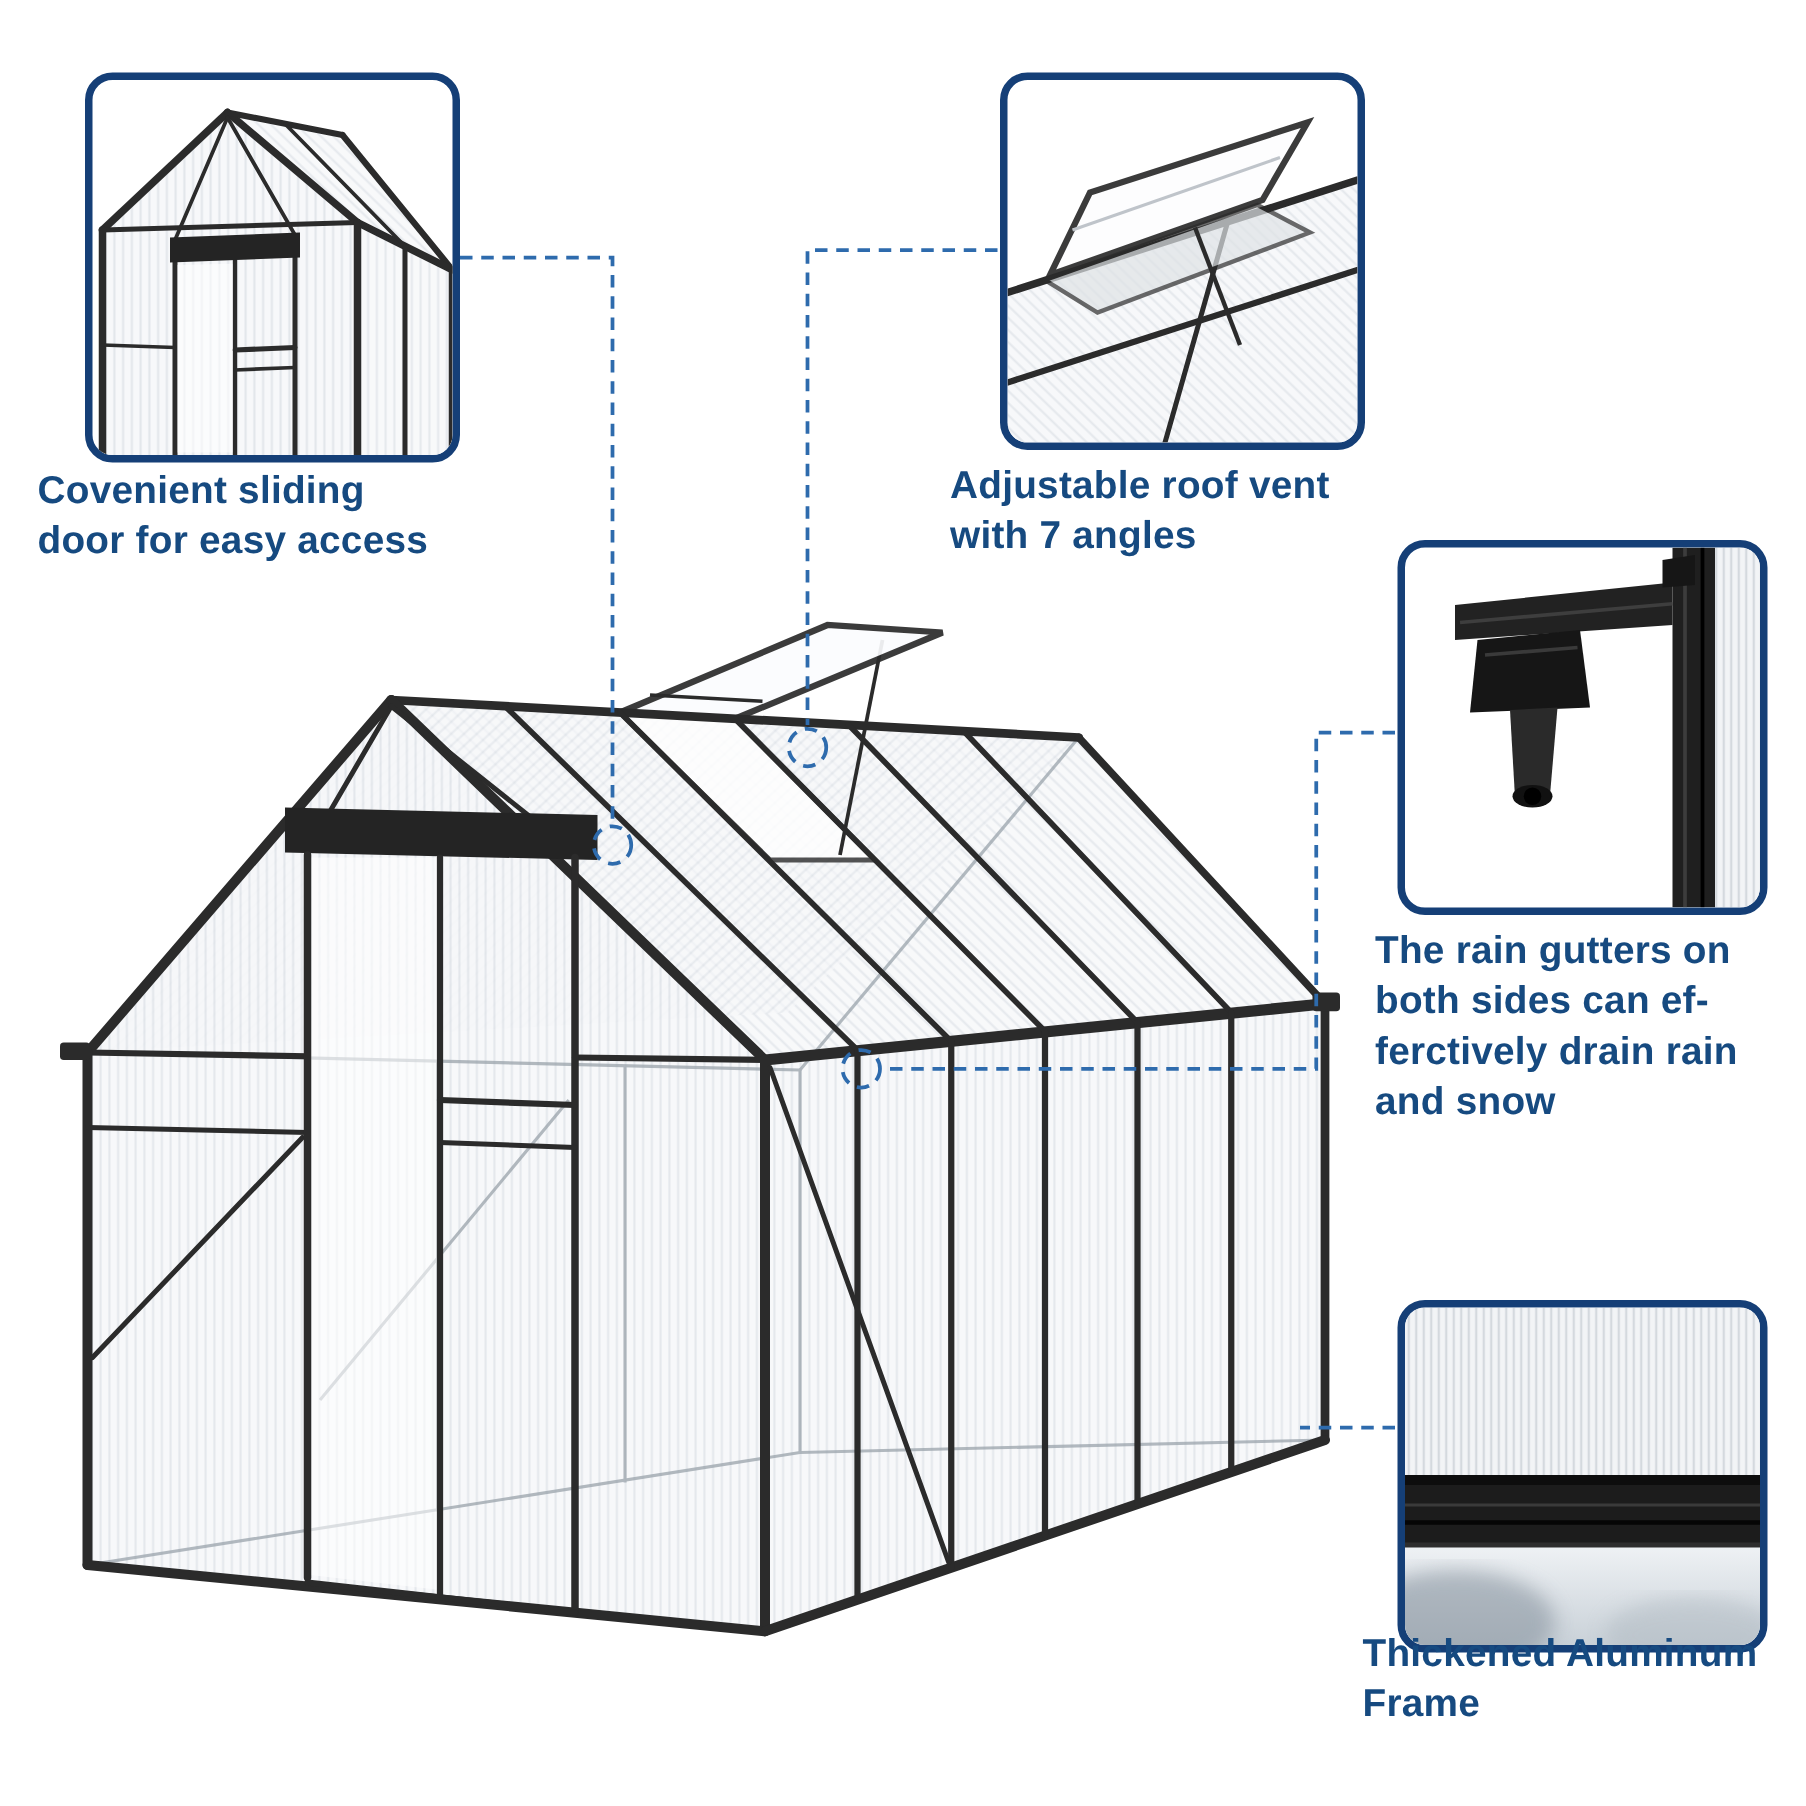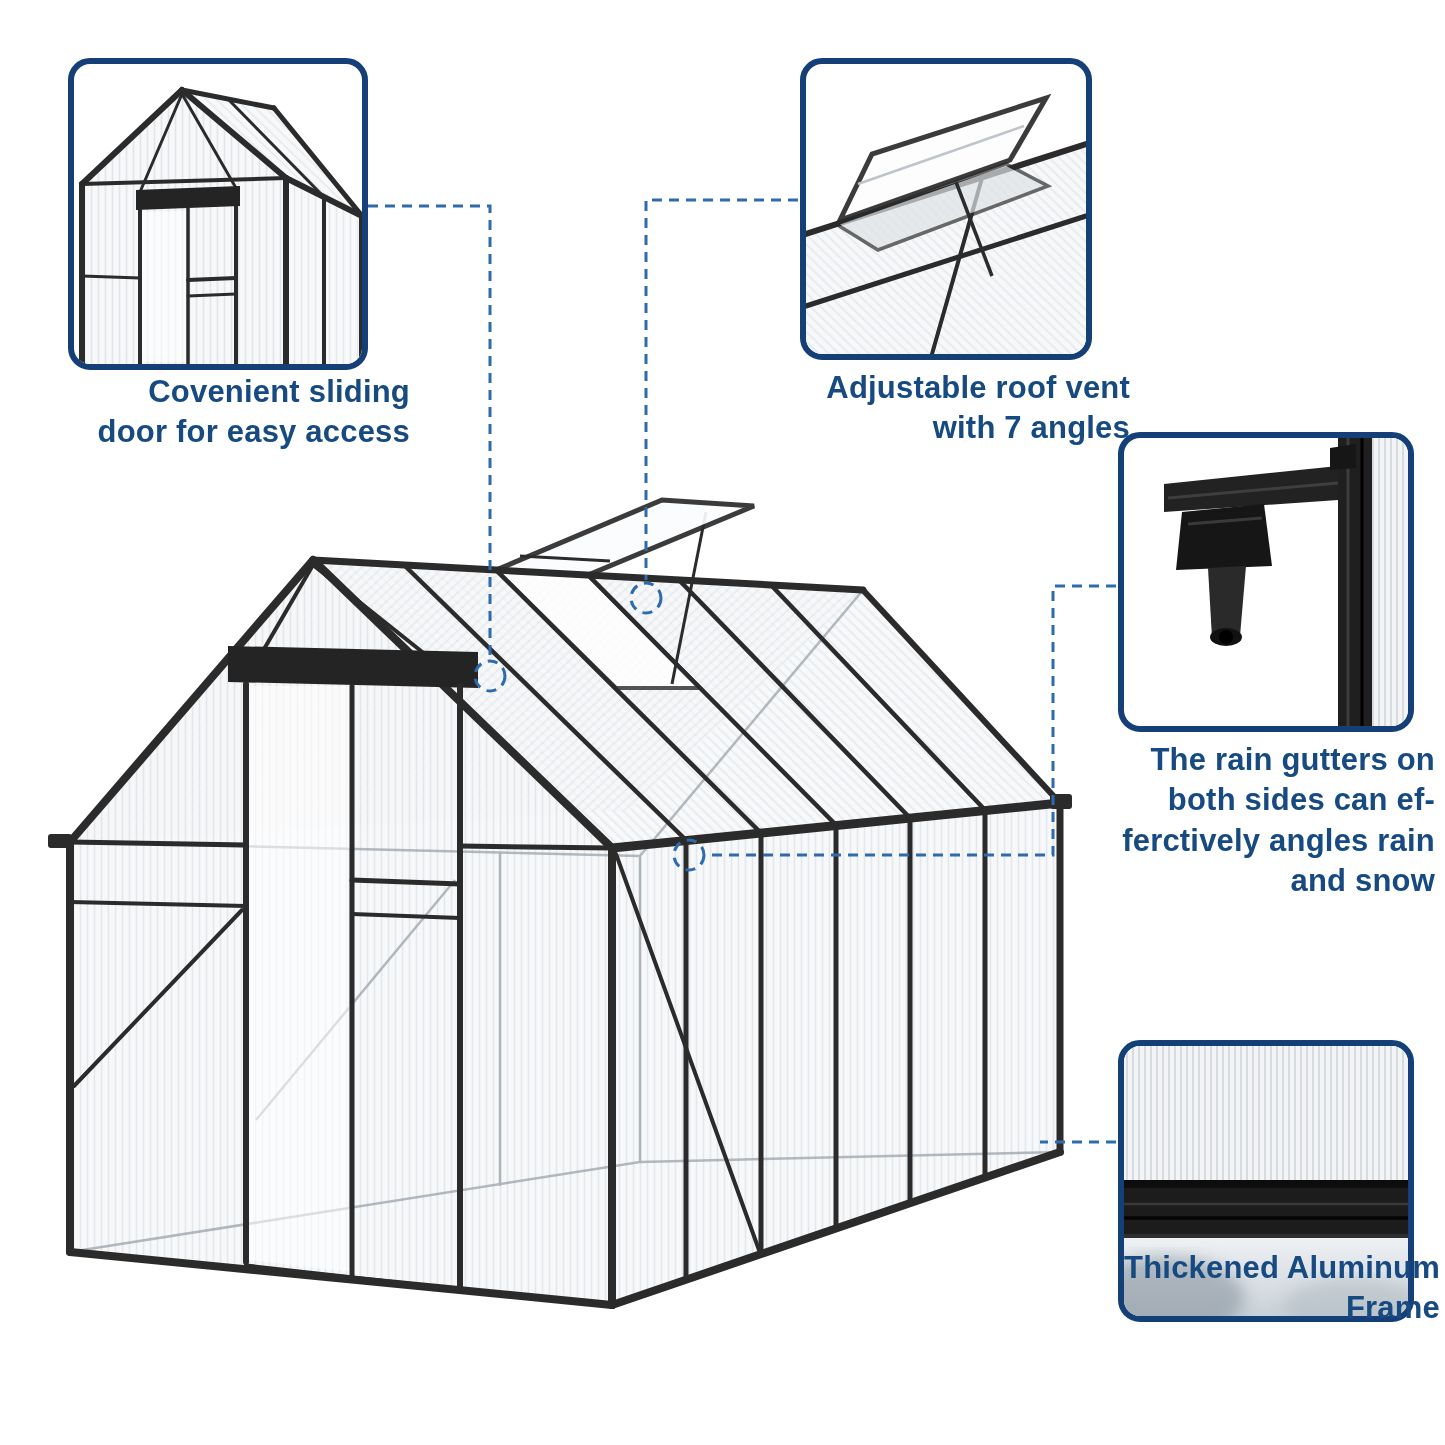--- a/index.html
+++ b/index.html
@@ -8,21 +8,21 @@
     font-family:"Liberation Sans", sans-serif;overflow:hidden;
   }
   .stage{position:absolute;left:0;top:0;width:1445px;height:1445px;}
   .callout{
     position:absolute;border:6px solid #153f77;border-radius:22px;
     overflow:hidden;background:#ffffff;box-sizing:border-box;
   }
   .callout svg{display:block;}
   .caption{
     position:absolute;color:#164a80;font-weight:bold;font-size:31px;
-    line-height:1.3;text-align:right;white-space:pre-line;
+    line-height:1.3;text-align:left;white-space:pre-line;
     letter-spacing:0.2px;
   }
 </style>
 </head>
 <body>
 
 <svg class="stage" viewBox="0 0 1445 1445">
   <defs>
     <pattern id="fluteV" width="7" height="7" patternUnits="userSpaceOnUse">
       <rect width="7" height="7" fill="#f6f7f9"></rect>
@@ -202,30 +202,30 @@
     <polygon points="206,10 232,6 232,30 206,32" fill="#161616"></polygon>
     <polygon points="58,74 140,66 148,128 52,132" fill="#161616"></polygon>
     <line x1="64" y1="86" x2="138" y2="80" stroke="#3a3a3a" stroke-width="3"></line>
     <polygon points="84,130 122,128 116,198 88,200" fill="#2a2a2a"></polygon>
     <ellipse cx="102" cy="199" rx="16" ry="9" fill="#111111"></ellipse>
     <circle cx="102" cy="199" r="7" fill="#000000"></circle>
   </svg>
 </div>
 <div class="caption" style="left:1100px;top:740px;width:335px;">The rain gutters on
 both sides can ef-
-ferctively angles rain
+ferctively drain rain
 and snow</div>
 
 <div class="callout" style="left:1118px;top:1040px;width:296px;height:282px;">
   <svg width="284" height="270" viewBox="0 0 284 270">
     <rect x="0" y="0" width="284" height="142" fill="url(#fluteDense)"></rect>
     <rect x="0" y="134" width="284" height="10" fill="#0d0d0d"></rect>
     <rect x="0" y="142" width="284" height="50" fill="#1c1c1c"></rect>
     <line x1="0" y1="158" x2="284" y2="158" stroke="#3a3a3a" stroke-width="2.5"></line>
     <line x1="0" y1="172" x2="284" y2="172" stroke="#050505" stroke-width="3.5"></line>
     <rect x="0" y="188" width="284" height="7" fill="#2e2e2e"></rect>
     <rect x="0" y="192" width="284" height="78" fill="url(#blurGround)"></rect>
     <ellipse cx="40" cy="252" rx="80" ry="42" fill="#7b8894" opacity="0.5" filter="url(#blur8)"></ellipse>
     <ellipse cx="230" cy="262" rx="70" ry="30" fill="#aeb8c0" opacity="0.5" filter="url(#blur8)"></ellipse>
   </svg>
 </div>
-<div class="caption" style="left:1090px;top:1248px;width:350px;">Thickened Aluminum
+<div class="caption" style="left:1090px;top:1303px;width:350px;">Thickened Aluminum
 Frame</div>
 
 </body></html>

